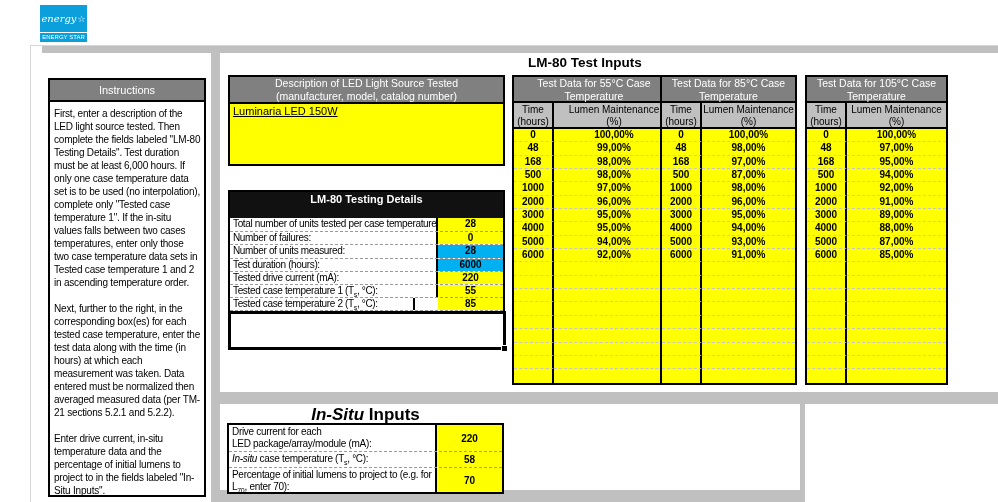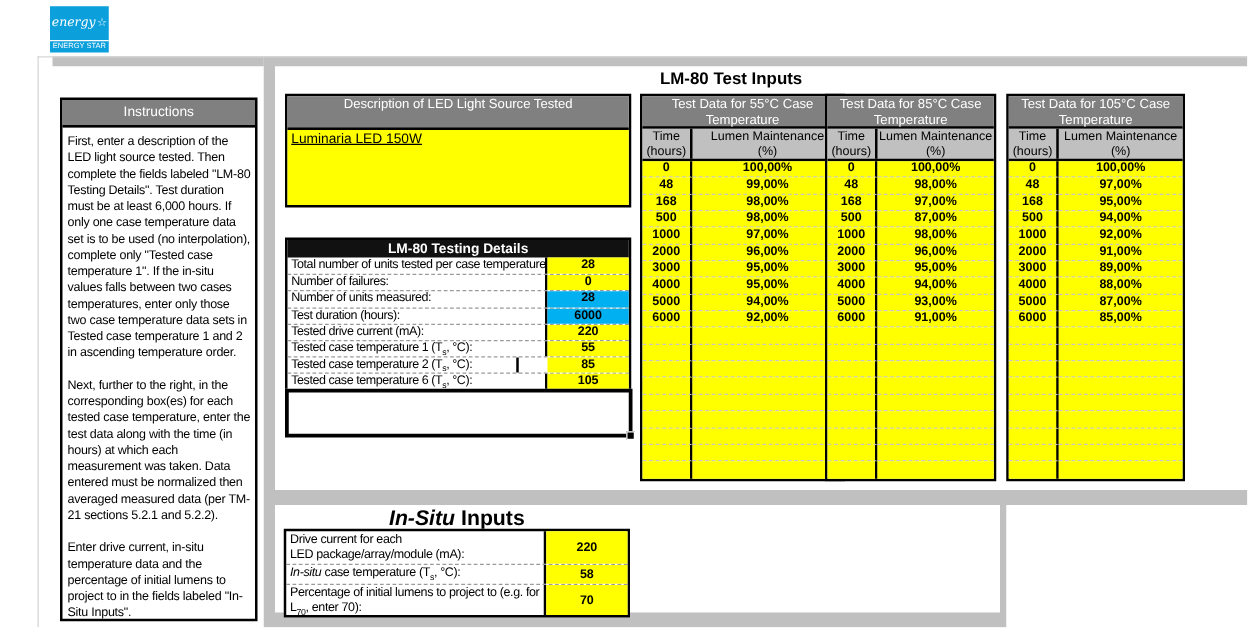--- a/index.html
+++ b/index.html
@@ -33,21 +33,21 @@
 
   
   .descbox { position:absolute; left:228px; top:75px; width:277px; border:2px solid #000; }
   .desc-head { height:27px; background:#808080; color:#fff; font-size:10.5px; line-height:13px;
                text-align:center; border-bottom:2px solid #000; }
   .desc-val { height:60px; background:#ffff00; font-size:11px; padding:1px 3px; }
   .desc-val span { text-decoration:underline; }
 
   
   .dtable { position:absolute; left:228px; top:190px; width:277px; border:2px solid #000; background:#fff; }
-  .dt-head { height:14px; background:#111; color:#fff; font-size:11px; font-weight:bold;
+  .dt-head { height:26px; background:#111; color:#fff; font-size:11px; font-weight:bold;
              line-height:14px; text-align:center; }
   .td-row { display:flex; height:13.2px; }
   .td-row + .td-row { border-top:1px dashed #9a9a9a; }
   .td-label { flex:1; font-size:10px; letter-spacing:-0.35px; white-space:nowrap; overflow:hidden;
               line-height:12px; padding-left:3px; border-right:2px solid #000; }
   .td-label sub, .is-label sub { font-size:7px; }
   .td-value { width:65px; text-align:center; font-size:10px; font-weight:bold; line-height:12px; }
 
   
   .selbox { position:absolute; left:228px; top:311px; width:278px; height:39px;
@@ -111,20 +111,21 @@
     <div class="instr-body">
       <p>First, enter a description of the LED light source tested.  Then complete the fields labeled "LM-80 Testing Details".  Test duration must be at least 6,000 hours.  If only one case temperature data set is to be used (no interpolation), complete only "Tested case temperature 1".  If the in-situ values falls between two cases temperatures, enter only those two case temperature data sets in Tested case temperature 1 and 2 in ascending temperature order.</p>
       <p>Next, further to the right, in the corresponding box(es) for each tested case temperature, enter the test data along with the time (in hours) at which each measurement was taken.  Data entered must be normalized then averaged measured data (per TM-21 sections 5.2.1 and 5.2.2).</p>
       <p>Enter drive current, in-situ temperature data and the percentage of initial lumens to project to in the fields labeled "In-Situ Inputs".</p>
     </div>
   </div>
 
   <div class="descbox">
     <div class="desc-head">
       <div>Description of LED Light Source Tested</div>
+      <div>(manufacturer, model, catalog number)</div>
     </div>
     <div class="desc-val"><span>Luminaria LED 150W</span></div>
   </div>
 
   <div class="dtable">
     <div class="dt-head">LM-80 Testing Details</div>
     <div class="td-row">
       <div class="td-label"><span>Total number of units tested per case temperature</span><sub></sub><span></span></div>
       <div class="td-value" style="background: rgb(255, 255, 0);">28</div>
     </div>

